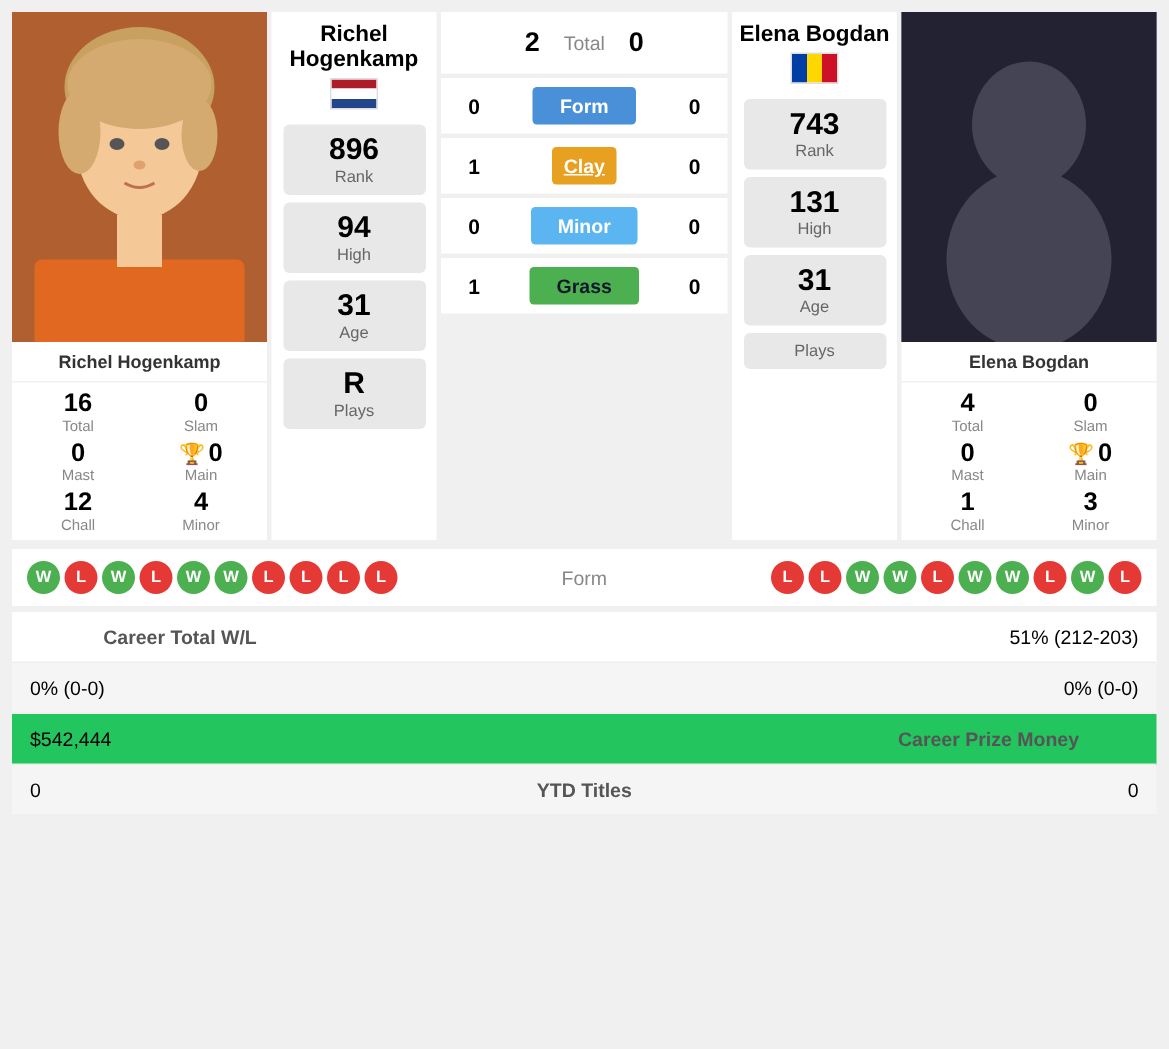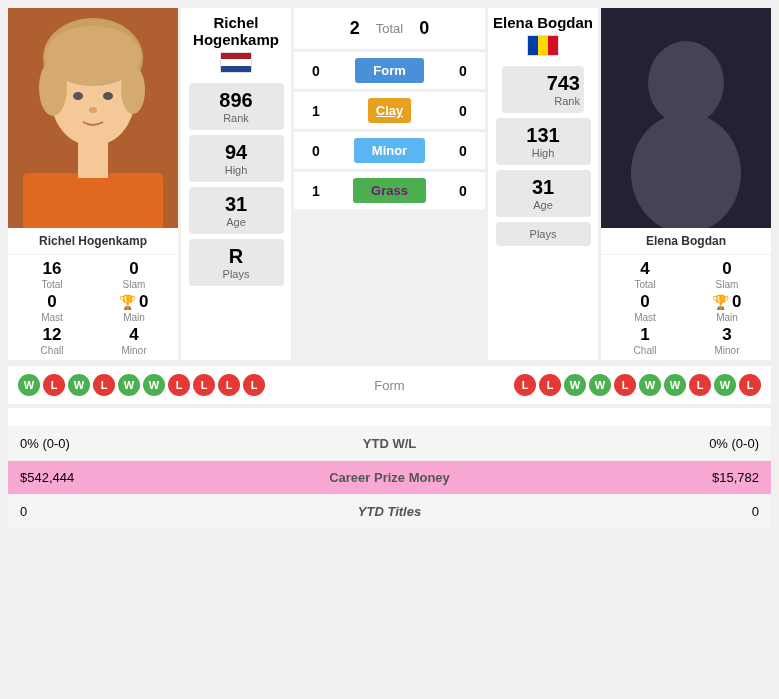--- a/index.html
+++ b/index.html
@@ -127,35 +127,35 @@
         <span style="background:#e8a020;color:white;padding:5px 8px;border-radius:3px;font-weight:bold;font-size:13px;text-decoration:underline;">Clay</span>
         <span style="font-size:14px;font-weight:bold;width:20px;text-align:center;">0</span>
       </div>
       <div style="background:white;display:flex;align-items:center;justify-content:space-between;padding:6px 12px;">
         <span style="font-size:14px;font-weight:bold;width:20px;text-align:center;">0</span>
         <span style="background:#5bb5f0;color:white;padding:5px 18px;border-radius:3px;font-weight:bold;font-size:13px;">Minor</span>
         <span style="font-size:14px;font-weight:bold;width:20px;text-align:center;">0</span>
       </div>
       <div style="background:white;display:flex;align-items:center;justify-content:space-between;padding:6px 12px;">
         <span style="font-size:14px;font-weight:bold;width:20px;text-align:center;">1</span>
-        <span style="background:#4caf50;color:#701a75;padding:5px 18px;border-radius:3px;font-weight:bold;font-size:13px;">Grass</span>
+        <span style="background:#4caf50;color:#0f172a;padding:5px 18px;border-radius:3px;font-weight:bold;font-size:13px;">Grass</span>
         <span style="font-size:14px;font-weight:bold;width:20px;text-align:center;">0</span>
       </div>
     </div>
 
     <div style="width:110px;flex-shrink:0;background:white;display:flex;flex-direction:column;align-items:center;padding:6px 4px;">
         <div style="font-size: 15px; font-weight: bold; text-align: center; margin-bottom: 4px;">Elena Bogdan</div>
         <div style="display: flex; width: 32px; height: 21px; border: 1px solid rgb(221, 221, 221); margin-bottom: 6px; overflow: hidden;">
           <div style="flex:1;display:flex;">
     <div style="flex:1;background:#003DA5;"></div>
     <div style="flex:1;background:#FFD700;"></div>
     <div style="flex:1;background:#CE1126;"></div>
   </div>
         </div>
-      <div style="background: rgb(232, 232, 232); border-radius: 4px; width: 82px; text-align: right; padding: 6px 4px; margin-bottom: 5px; margin-top: 4px;">
+      <div style="background: rgb(232, 232, 232); border-radius: 4px; width: 95px; text-align: center; padding: 6px 4px; margin-bottom: 5px; margin-top: 4px;">
         <div style="font-size:20px;font-weight:bold;">743</div>
         <div style="font-size:11px;color:#666;">Rank</div>
       </div>
 
       <div style="background:#e8e8e8;border-radius:4px;width:95px;text-align:center;padding:6px 4px;margin-bottom:5px;">
         <div style="font-size:20px;font-weight:bold;">131</div>
         <div style="font-size:11px;color:#666;">High</div>
       </div>
 
       <div style="background:#e8e8e8;border-radius:4px;width:95px;text-align:center;padding:6px 4px;margin-bottom:5px;">
@@ -243,31 +243,31 @@
         <div style="width: 22px; height: 22px; border-radius: 50%; background: rgb(76, 175, 80); display: flex; align-items: center; justify-content: center; color: white; font-size: 11px; font-weight: bold;">W</div>
         <div style="width: 22px; height: 22px; border-radius: 50%; background: rgb(76, 175, 80); display: flex; align-items: center; justify-content: center; color: white; font-size: 11px; font-weight: bold;">W</div>
         <div style="width: 22px; height: 22px; border-radius: 50%; background: rgb(229, 57, 53); display: flex; align-items: center; justify-content: center; color: white; font-size: 11px; font-weight: bold;">L</div>
         <div style="width: 22px; height: 22px; border-radius: 50%; background: rgb(76, 175, 80); display: flex; align-items: center; justify-content: center; color: white; font-size: 11px; font-weight: bold;">W</div>
         <div style="width: 22px; height: 22px; border-radius: 50%; background: rgb(229, 57, 53); display: flex; align-items: center; justify-content: center; color: white; font-size: 11px; font-weight: bold;">L</div>
       </div>
   </div>
 
   <div id="stats-rows">
       <div style="display: flex; align-items: center; padding: 9px 12px; background: white; border-bottom: 1px solid rgb(238, 238, 238);">
+      <div style="width:200px;text-align:center;font-size:13px;font-weight:bold;color:#555;flex-shrink:0;">Career Total W/L</div>
+      <div style="flex:1;text-align:right;font-size:13px;">51% (212-203)</div>
     </div>
       <div style="display: flex; align-items: center; padding: 9px 12px; background: rgb(245, 245, 245); border-bottom: 1px solid rgb(238, 238, 238);">
       <div style="flex:1;text-align:left;font-size:13px;">0% (0-0)</div>
-      <div style="width:200px;text-align:center;font-size:13px;font-weight:bold;color:#555;flex-shrink:0;">YTD W/L</div>
       <div style="flex:1;text-align:right;font-size:13px;">0% (0-0)</div>
     </div>
-      <div style="display: flex; align-items: center; padding: 9px 12px; background: #f9a8d4; border-bottom: 1px solid rgb(238, 238, 238); gap: 40px;">
+      <div style="display: flex; align-items: center; padding: 9px 12px; background: #22c55e; border-bottom: 1px solid rgb(238, 238, 238); gap: 40px;">
       <div style="flex:1;text-align:left;font-size:13px;">$542,444</div>
       <div style="width:200px;text-align:center;font-size:13px;font-weight:bold;color:#555;flex-shrink:0;">Career Prize Money</div>
-      <div style="flex:1;text-align:right;font-size:13px;">$15,782</div>
     </div>
       <div style="display: flex; align-items: center; padding: 9px 12px; background: rgb(245, 245, 245); border-bottom: 1px solid rgb(238, 238, 238);">
       <div style="flex:1;text-align:left;font-size:13px;">0</div>
-      <div style="width:200px;text-align:center;font-size:13px;font-weight:bold;color:#555;flex-shrink:0;font-style:italic;">YTD Titles</div>
+      <div style="width:200px;text-align:center;font-size:13px;font-weight:bold;color:#555;flex-shrink:0;">YTD Titles</div>
       <div style="flex:1;text-align:right;font-size:13px;">0</div>
     </div>
     </div>
 
 </div>
 
 </body></html>

